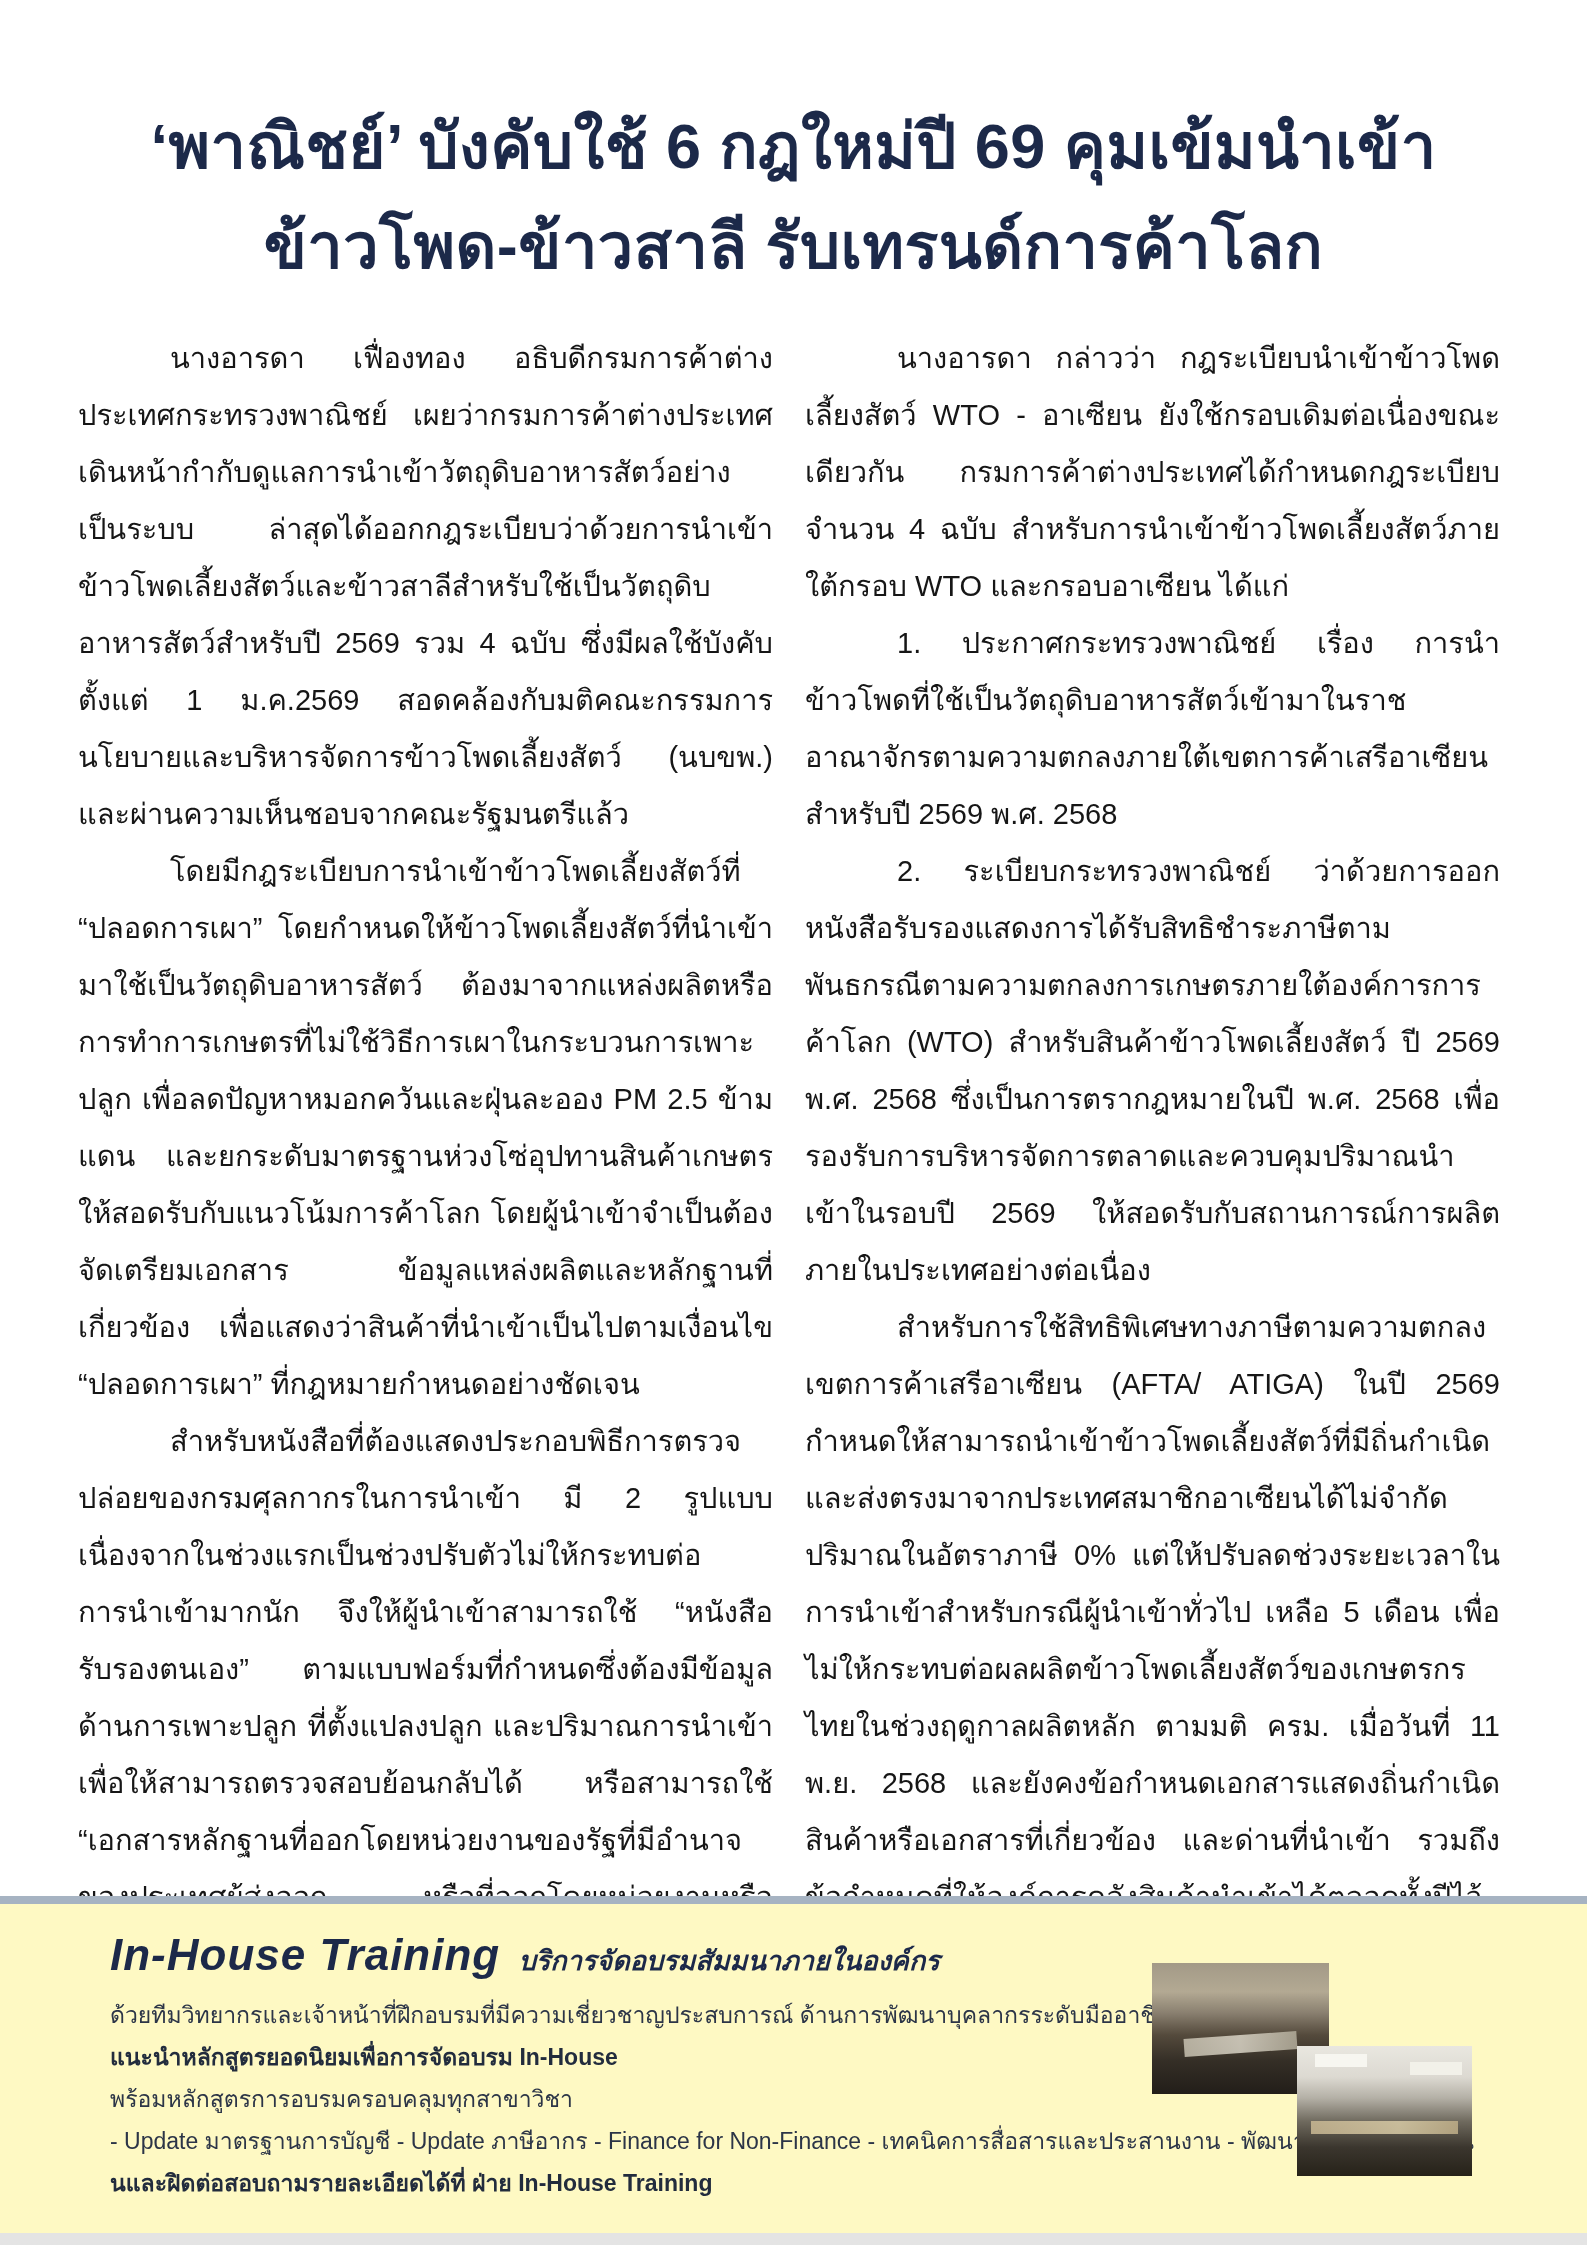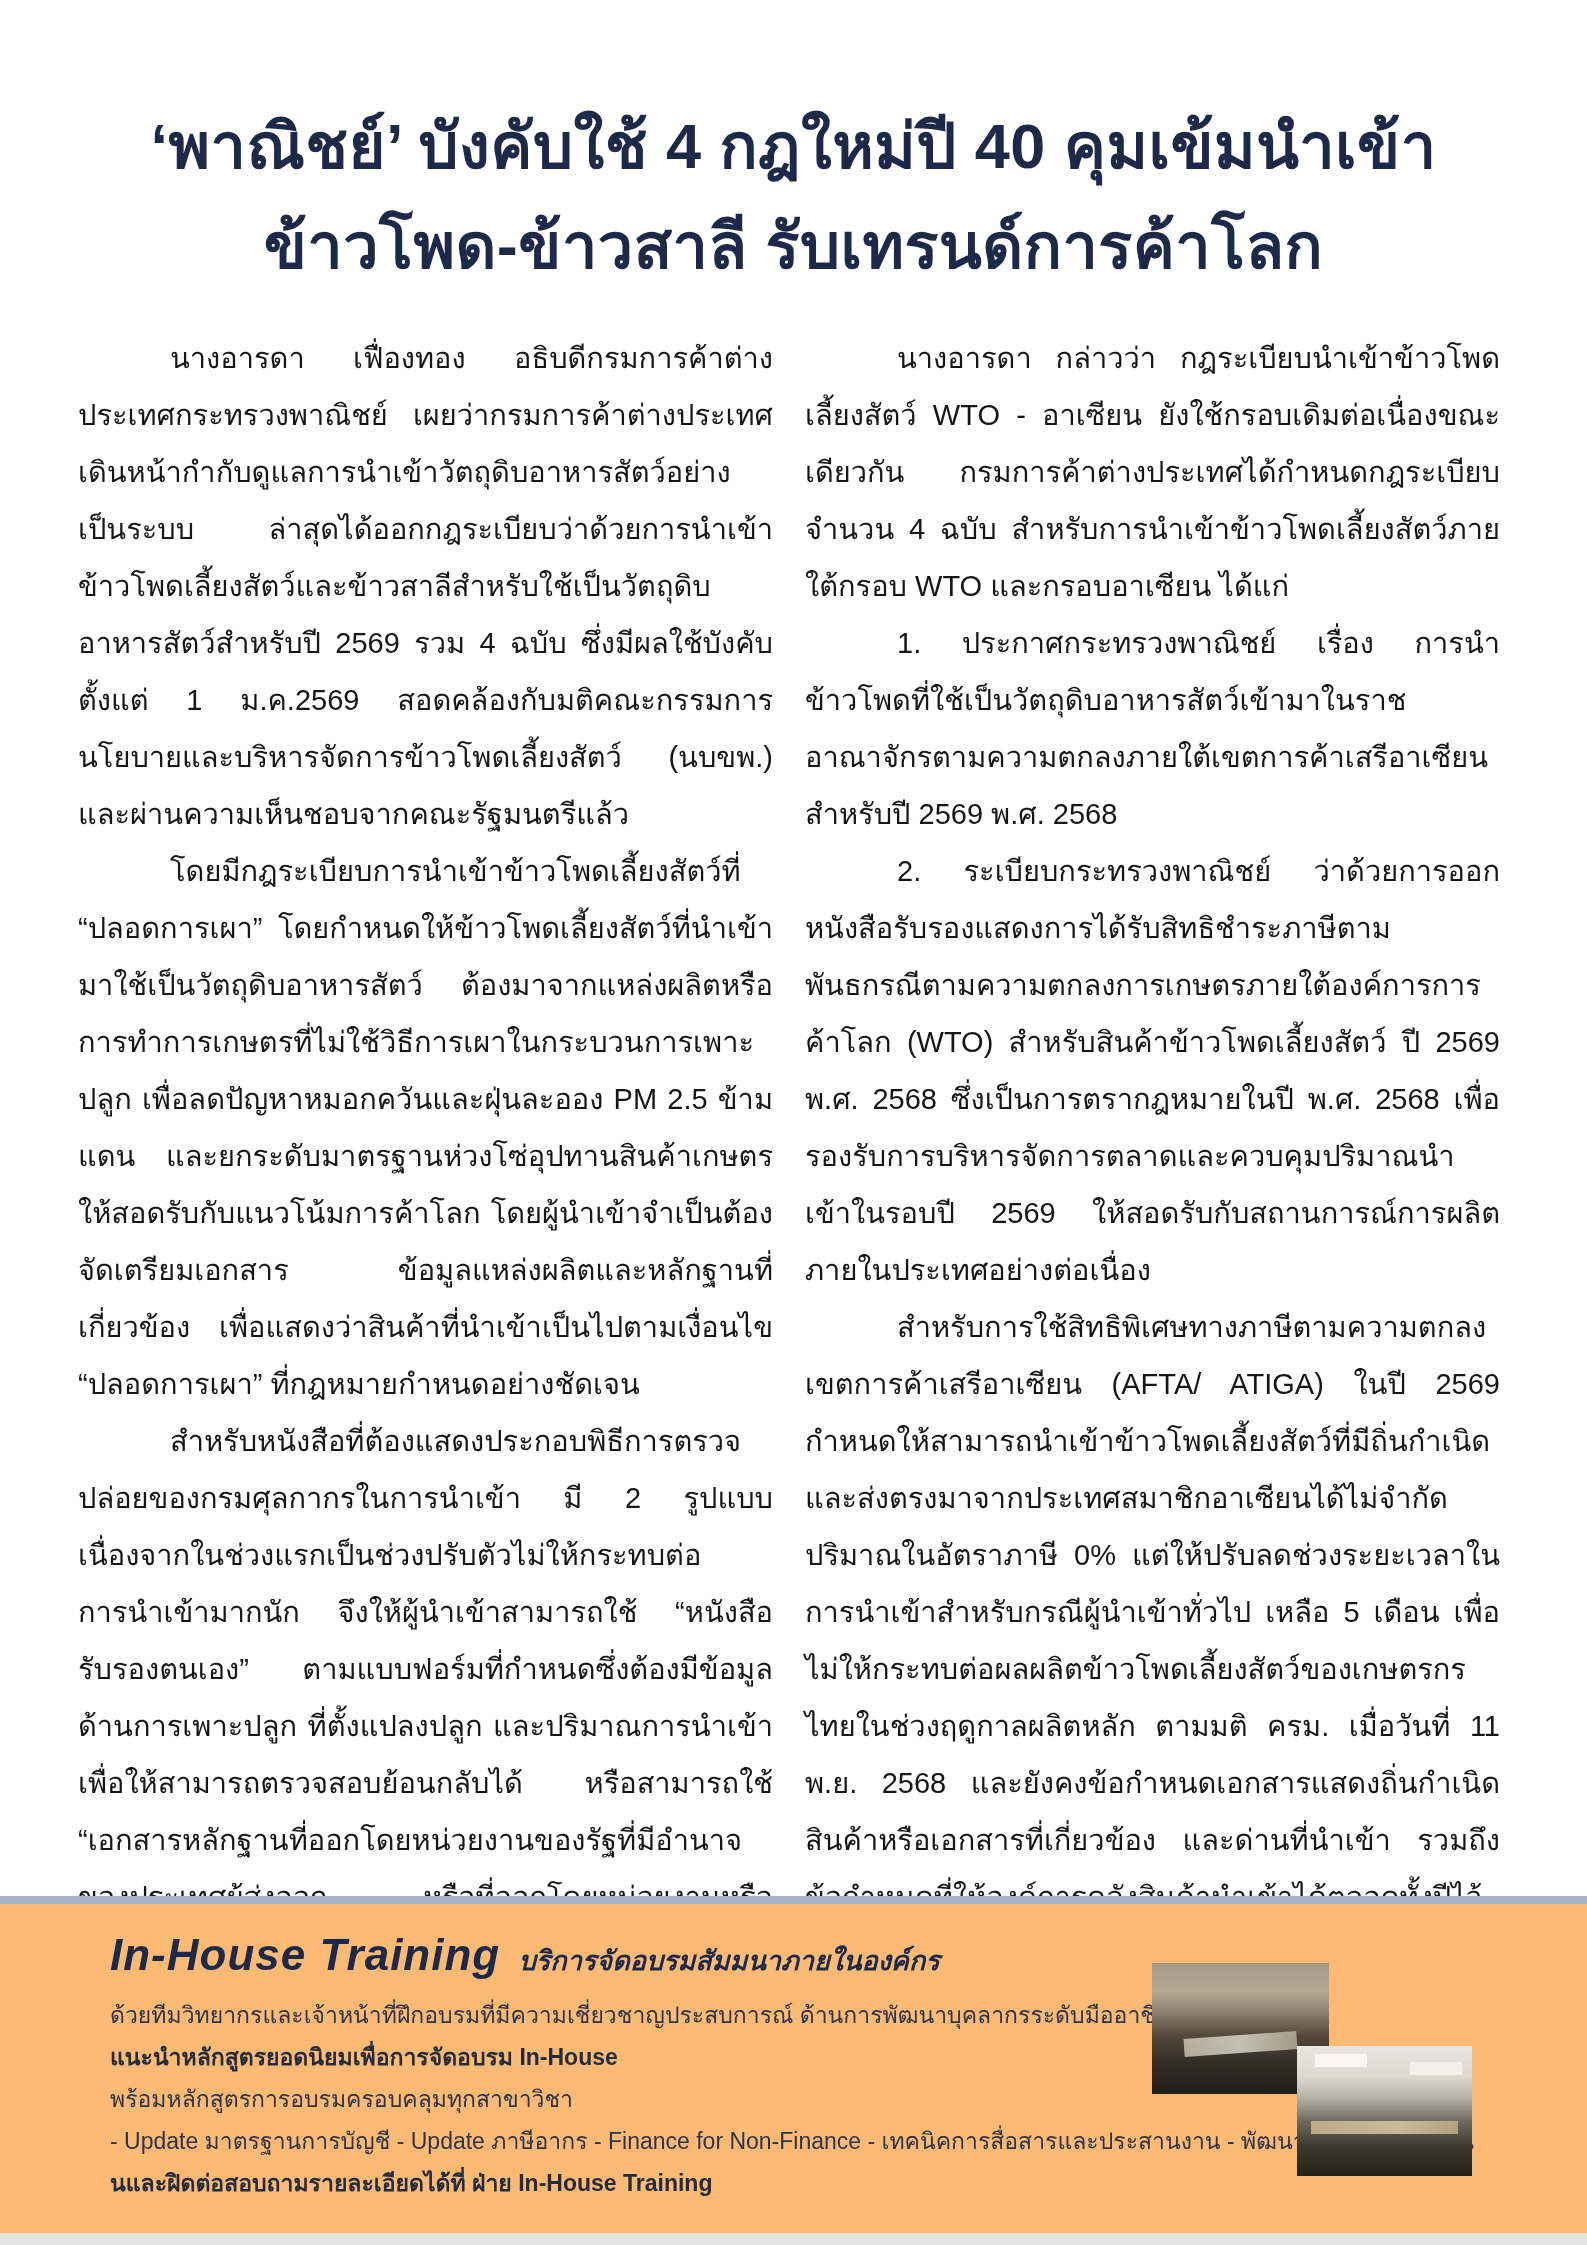--- a/index.html
+++ b/index.html
@@ -50,21 +50,21 @@
     width:38px;height:38px;
     margin-left:26px;
     vertical-align:-9px;
   }
   
   .footer{
     position:absolute;
     left:0; right:0;
     top:1896px;
     height:337px;
-    background:#fdba74;
+    background:#fef9c3;
   }
   .footer-topline{
     position:absolute;
     left:0; right:0; top:0;
     height:8px;
     background:#a6b3c2;
   }
   .footer-inner{
     position:absolute;
     left:110px; top:34px; width:1000px;
@@ -138,21 +138,21 @@
     height:12px;
     background:#e4e4e4;
   }
 </style>
 </head>
 <body>
 
 <div class="page">
 
   <div class="headline">
-    <div>‘พาณิชย์’ บังคับใช้ 4 กฎใหม่ปี 40 คุมเข้มนำเข้า</div>
+    <div>‘พาณิชย์’ บังคับใช้ 6 กฎใหม่ปี 69 คุมเข้มนำเข้า</div>
     <div>ข้าวโพด-ข้าวสาลี รับเทรนด์การค้าโลก</div>
   </div>
 
   <div class="columns">
     <div class="col">
       <p>นางอารดา เฟื่องทอง อธิบดีกรมการค้าต่างประเทศกระทรวงพาณิชย์ เผยว่ากรมการค้าต่างประเทศเดินหน้ากำกับดูแลการนำเข้าวัตถุดิบอาหารสัตว์อย่างเป็นระบบ ล่าสุดได้ออกกฎระเบียบว่าด้วยการนำเข้าข้าวโพดเลี้ยงสัตว์และข้าวสาลีสำหรับใช้เป็นวัตถุดิบอาหารสัตว์สำหรับปี 2569 รวม 4 ฉบับ ซึ่งมีผลใช้บังคับตั้งแต่ 1 ม.ค.2569 สอดคล้องกับมติคณะกรรมการนโยบายและบริหารจัดการข้าวโพดเลี้ยงสัตว์ (นบขพ.) และผ่านความเห็นชอบจากคณะรัฐมนตรีแล้ว</p>
       <p>โดยมีกฎระเบียบการนำเข้าข้าวโพดเลี้ยงสัตว์ที่ “ปลอดการเผา” โดยกำหนดให้ข้าวโพดเลี้ยงสัตว์ที่นำเข้ามาใช้เป็นวัตถุดิบอาหารสัตว์ ต้องมาจากแหล่งผลิตหรือการทำการเกษตรที่ไม่ใช้วิธีการเผาในกระบวนการเพาะปลูก เพื่อลดปัญหาหมอกควันและฝุ่นละออง PM 2.5 ข้ามแดน และยกระดับมาตรฐานห่วงโซ่อุปทานสินค้าเกษตรให้สอดรับกับแนวโน้มการค้าโลก โดยผู้นำเข้าจำเป็นต้องจัดเตรียมเอกสาร ข้อมูลแหล่งผลิตและหลักฐานที่เกี่ยวข้อง เพื่อแสดงว่าสินค้าที่นำเข้าเป็นไปตามเงื่อนไข “ปลอดการเผา” ที่กฎหมายกำหนดอย่างชัดเจน</p>
       <p>สำหรับหนังสือที่ต้องแสดงประกอบพิธีการตรวจปล่อยของกรมศุลกากรในการนำเข้า มี 2 รูปแบบ เนื่องจากในช่วงแรกเป็นช่วงปรับตัวไม่ให้กระทบต่อการนำเข้ามากนัก จึงให้ผู้นำเข้าสามารถใช้ “หนังสือรับรองตนเอง” ตามแบบฟอร์มที่กำหนดซึ่งต้องมีข้อมูลด้านการเพาะปลูก ที่ตั้งแปลงปลูก และปริมาณการนำเข้าเพื่อให้สามารถตรวจสอบย้อนกลับได้ หรือสามารถใช้ “เอกสารหลักฐานที่ออกโดยหน่วยงานของรัฐที่มีอำนาจของประเทศผู้ส่งออก หรือที่ออกโดยหน่วยงานหรือสถาบันที่ได้รับการรับรองหรือมอบหมายจากประเทศผู้ส่งออก หรือที่ออกให้โดยองค์กรที่ได้รับการรับรองอย่างเป็นสากล” เพื่อให้เกิดความคล่องตัว</p>
     </div>
     <div class="col">

